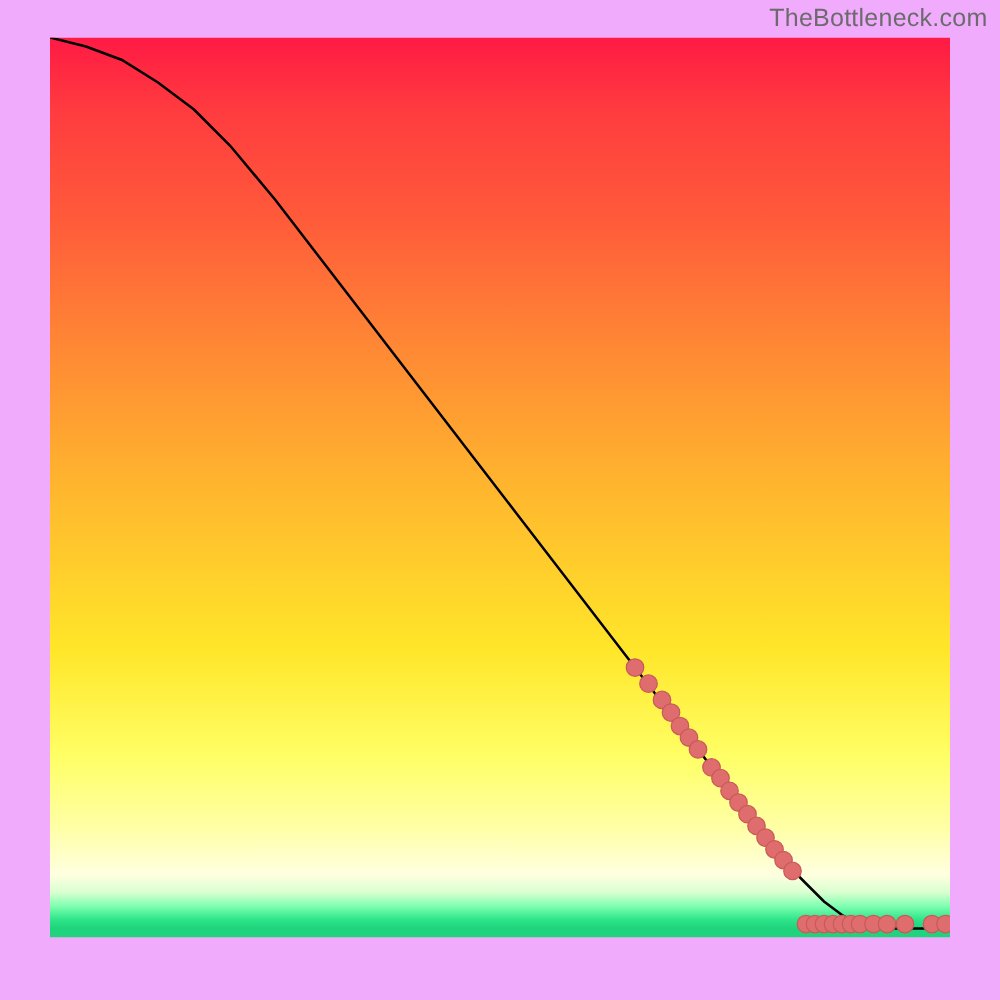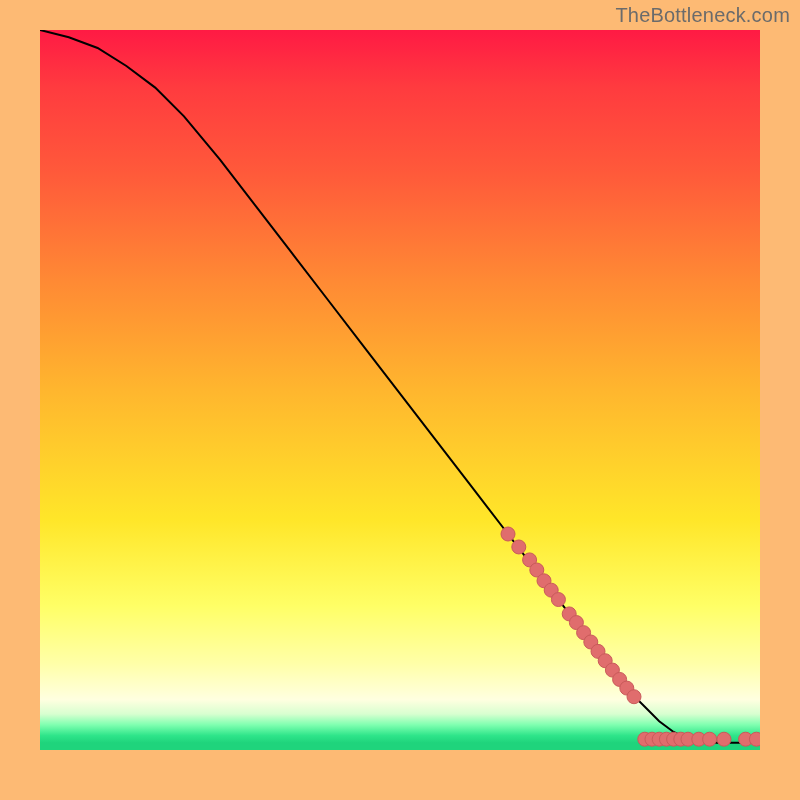--- a/index.html
+++ b/index.html
@@ -8,21 +8,21 @@
     width: 800px;
     height: 800px;
     background: #000;
     overflow: hidden;
     font-family: Arial, Helvetica, sans-serif;
   }
   .stage {
     position: relative;
     width: 800px;
     height: 800px;
-    background: #fdba74;
+    background: #f0abfc;
   }
   .plot {
     position: absolute;
     left: 40px;
     top: 30px;
     width: 720px;
     height: 720px;
     overflow: hidden;
   }
   .gradient {

